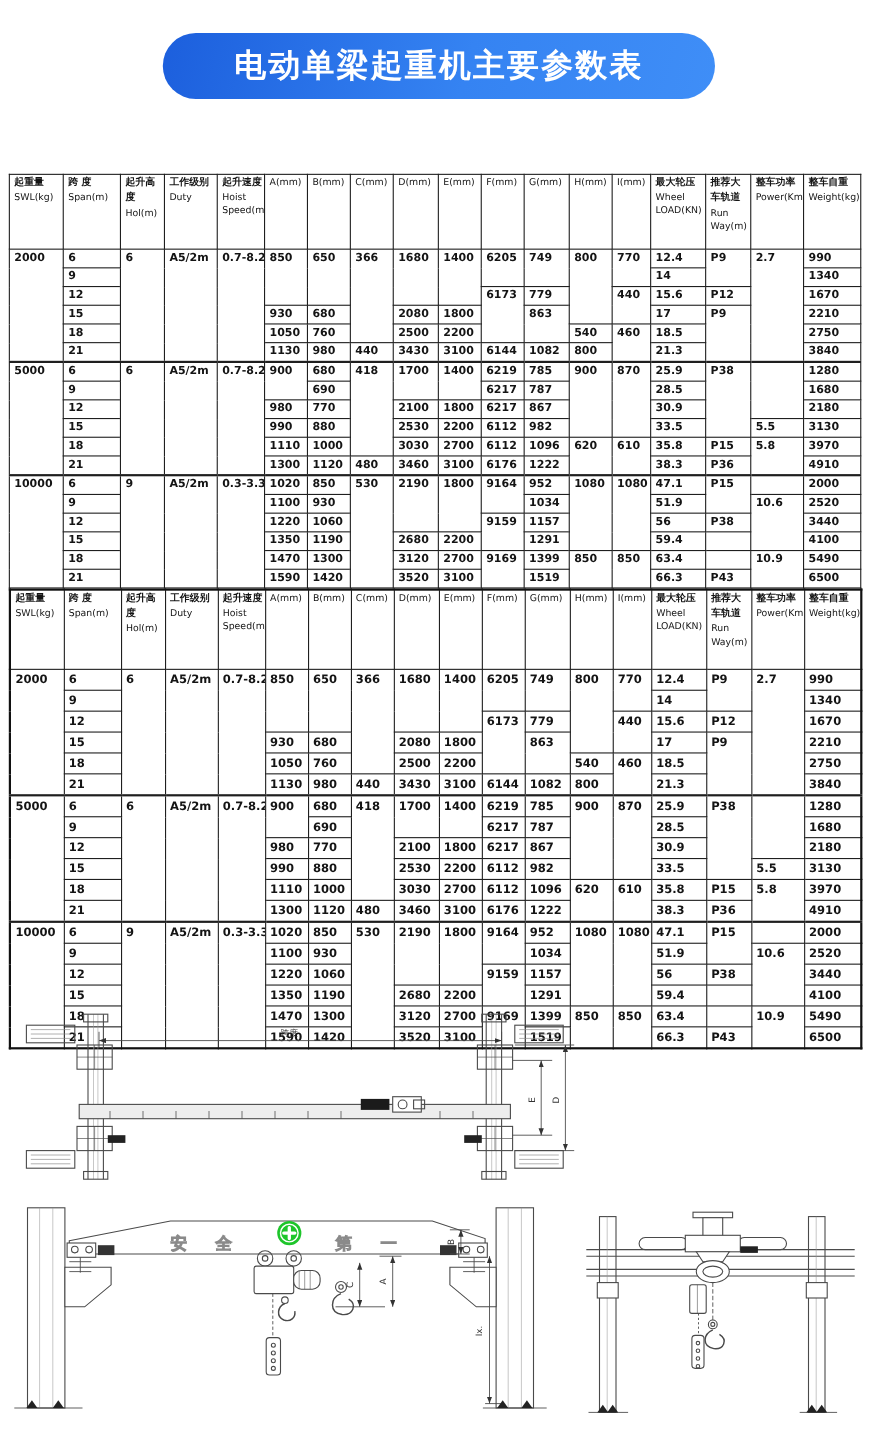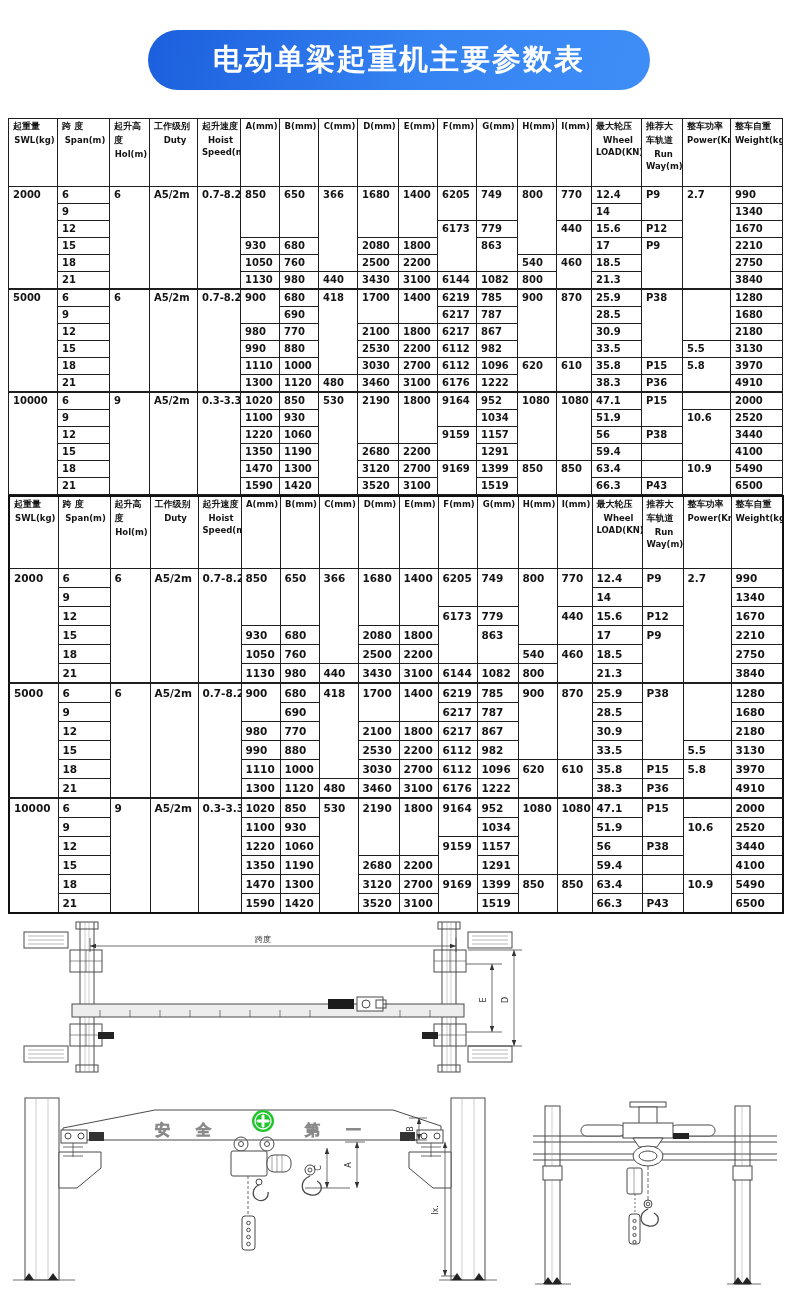--- a/index.html
+++ b/index.html
@@ -2,31 +2,31 @@
 <html><head>
 <meta charset="utf-8">
 <style>
   html,body{margin:0;padding:0;}
   body{width:790px;height:1309px;background:#fff;position:relative;overflow:hidden;
        font-family:"DejaVu Sans","Liberation Sans",sans-serif;}
   .banner{position:absolute;left:148px;top:30px;width:502px;height:60px;border-radius:31px;
           background:linear-gradient(105deg,#1c5fdd 0%,#3583f2 55%,#3f8ef7 100%);
           display:flex;align-items:center;justify-content:center;}
   .banner-title{color:#fff;font-size:29px;font-weight:bold;letter-spacing:2px;}
-  .tablewrap{position:absolute;left:8px;}
+  .tablewrap{position:absolute;left:8px;margin-top:40px;}
   .tablewrap.t1{top:118px;}
   .tablewrap.t2{top:495px;}
   table{border-collapse:collapse;table-layout:fixed;width:775px;color:#141414;}
   .t1 table{border:1.5px solid #1a1a1a;}
   .t2 table{border:2.5px solid #111;}
   th,td{border:1px solid #1f1f1f;vertical-align:top;text-align:left;
         padding:1px 1px 0 4px;overflow:hidden;}
   th{font-weight:bold;font-size:9px;line-height:1.55;height:66px;}
   .t2 th{height:70px;}
-  th .en{font-weight:bold;font-size:8.5px;line-height:1.45;text-align:center;}
+  th .en{font-weight:normal;font-size:8.5px;line-height:1.45;}
   td{font-weight:bold;white-space:nowrap;}
   .t1 td{font-size:10px;height:15px;line-height:14px;}
   .t2 td{font-size:10.5px;height:17px;line-height:16px;}
   thead th{border-bottom-width:1.5px;}
   tr.group-start td{border-top-width:2px;}
   .drawing{position:absolute;}
   #plan{left:10px;top:912px;}
   #elev{left:5px;top:1090px;}
   svg text{font-family:"DejaVu Sans",sans-serif;}
   .dimlbl{font-size:8px;fill:#333;}

